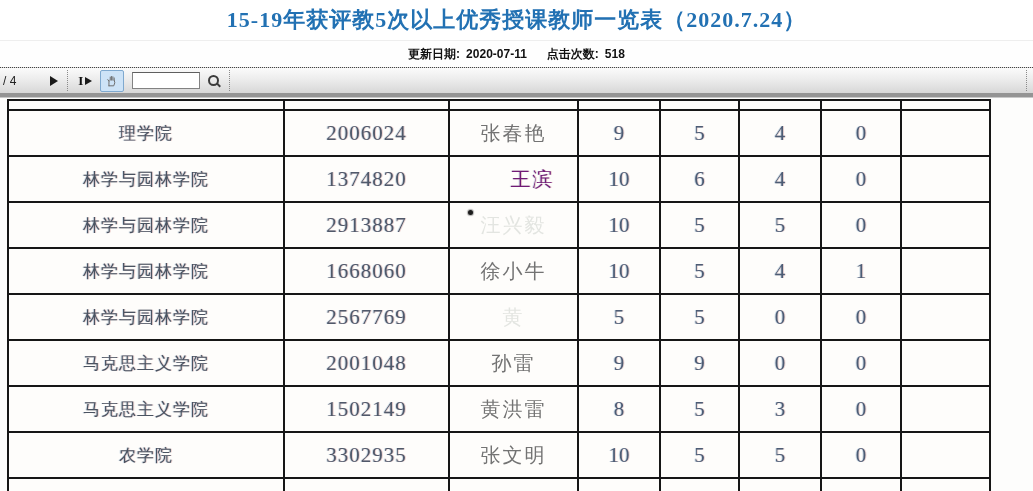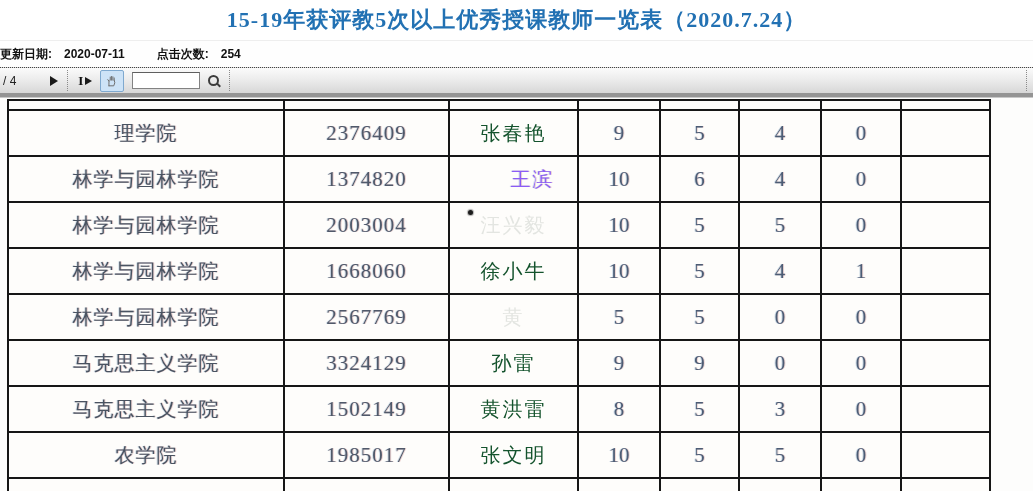--- a/index.html
+++ b/index.html
@@ -7,23 +7,23 @@
     width:1033px;height:491px;overflow:hidden;background:#ffffff;
     font-family:"Liberation Sans","DejaVu Sans",sans-serif;position:relative;
   }
   
   .title-bar{height:40px;display:flex;align-items:center;justify-content:center;background:#ffffff;}
   .page-title{
     font-family:"Liberation Serif","DejaVu Serif",serif;
     font-size:22px;font-weight:bold;color:#2271b3;letter-spacing:1px;
   }
   .meta-bar{
-    height:26px;display:flex;align-items:center;
+    height:26px;display:flex;align-items:center;justify-content:center;
     background:#fefefe;border-top:1px solid #eeeeee;
-    font-size:12px;font-weight:bold;color:#111;gap:12px;
+    font-size:12px;font-weight:bold;color:#111;gap:6px;
   }
   .meta-bar .gap{width:8px;}
   
   .toolbar{
     height:25px;border-top:1px dotted #444;
     background:linear-gradient(#fbfbfb,#e9e9e9 55%,#d7d7d7);
     display:flex;align-items:center;
   }
   .page-indicator{font-size:12px;color:#222;margin-left:3px;font-family:"Liberation Sans",sans-serif;}
   .tb-btn{display:flex;align-items:center;justify-content:center;height:20px;padding:0 4px;cursor:pointer;}
@@ -51,29 +51,29 @@
     border-collapse:collapse;table-layout:fixed;
     position:absolute;left:7px;top:1px;width:982px;
     font-family:"Liberation Serif","DejaVu Serif",serif;
   }
   .sheet td{
     border:2px solid #161616;text-align:center;vertical-align:middle;
     height:42px;overflow:hidden;white-space:nowrap;background:#fefdfb;
   }
   .sheet tr.sliver td{height:6px;}
   .sheet tr.partial td{height:26px;}
-  .cell-college{font-size:20px;color:#4a5361;letter-spacing:1px;
+  .cell-college{font-size:17px;color:#4a5361;letter-spacing:1px;
     text-shadow:1px 0 0 rgba(170,60,60,.22),-1px 0 0 rgba(60,120,170,.22);margin-left:24px;}
   .cell-id{font-size:21px;color:#50596a;letter-spacing:1px;
     text-shadow:1px 0 0 rgba(170,60,60,.22),-1px 0 0 rgba(60,120,170,.22);}
   .cell-num{font-size:21px;color:#4d5c74;
     text-shadow:1px 0 0 rgba(170,60,60,.2),-1px 0 0 rgba(60,120,170,.25);}
   .cell-name{font-size:20px;letter-spacing:2px;}
-  .n-clear{color:#8b5cf6;text-shadow:1px 0 0 rgba(170,60,60,.22),-1px 0 0 rgba(60,120,170,.22);padding-left:39px;}
-  .n-faded{color:#14532d;font-family:Liberation Mono, monospace;}
+  .n-clear{color:#701a75;text-shadow:1px 0 0 rgba(170,60,60,.22),-1px 0 0 rgba(60,120,170,.22);padding-left:39px;}
+  .n-faded{color:#737373;font-family:Liberation Mono, monospace;}
   .n-ghost{color:#e3e5e1;margin-left:24px;}
   .smudge{background-image:
     radial-gradient(ellipse 45px 6px at 30% 85%, rgba(195,95,95,.28), transparent 70%),
     radial-gradient(ellipse 55px 6px at 65% 95%, rgba(95,135,195,.22), transparent 70%);}
   .cursor-dot{
     position:absolute;left:468px;top:112px;width:5px;height:5px;border-radius:50%;
     background:#1c1c1c;box-shadow:0 0 1px 1px rgba(30,30,30,.35);
   }
 </style>
 </head>
@@ -81,21 +81,21 @@
 
 <div class="title-bar">
   <span class="page-title">15-19年获评教5次以上优秀授课教师一览表（2020.7.24）</span>
 </div>
 
 <div class="meta-bar">
   <span>更新日期:</span>
   <span>2020-07-11</span>
   <span class="gap"></span>
   <span>点击次数:</span>
-  <span>254</span>
+  <span>518</span>
 </div>
 
 <div class="toolbar">
   <span class="page-indicator">/ 4</span>
   <div class="tb-btn" style="margin-left:30px">
     <span class="tri-right"></span>
   </div>
   <div class="tb-sep"></div>
   <div class="tb-btn select-tool">
     <span>I</span>
@@ -134,21 +134,21 @@
           <td></td>
           <td></td>
       <td></td>
           <td></td>
           <td></td>
           <td></td>
     </tr>
 
     <tr>
       <td class="cell-college">理学院</td>
-      <td class="cell-id">2376409</td>
+      <td class="cell-id">2006024</td>
       <td class="cell-name n-faded">张春艳</td>
       <td class="cell-num">9</td>
       <td class="cell-num">5</td>
       <td class="cell-num">4</td>
       <td class="cell-num">0</td>
       <td class="cell-num"></td>
     </tr>
 
     <tr>
       <td class="cell-college">林学与园林学院</td>
@@ -156,21 +156,21 @@
       <td class="cell-name n-clear">王滨</td>
       <td class="cell-num">10</td>
       <td class="cell-num">6</td>
       <td class="cell-num">4</td>
       <td class="cell-num">0</td>
       <td class="cell-num"></td>
     </tr>
 
     <tr>
       <td class="cell-college">林学与园林学院</td>
-      <td class="cell-id">2003004</td>
+      <td class="cell-id">2913887</td>
       <td class="cell-name n-ghost">汪兴毅</td>
       <td class="cell-num">10</td>
       <td class="cell-num">5</td>
       <td class="cell-num">5</td>
       <td class="cell-num">0</td>
       <td class="cell-num"></td>
     </tr>
 
     <tr>
       <td class="cell-college">林学与园林学院</td>
@@ -189,21 +189,21 @@
       <td class="cell-name n-ghost">黄</td>
       <td class="cell-num">5</td>
       <td class="cell-num">5</td>
       <td class="cell-num">0</td>
       <td class="cell-num">0</td>
       <td class="cell-num"></td>
     </tr>
 
     <tr>
       <td class="cell-college">马克思主义学院</td>
-      <td class="cell-id">3324129</td>
+      <td class="cell-id">2001048</td>
       <td class="cell-name n-faded">孙雷</td>
       <td class="cell-num">9</td>
       <td class="cell-num">9</td>
       <td class="cell-num">0</td>
       <td class="cell-num">0</td>
       <td class="cell-num"></td>
     </tr>
 
     <tr>
       <td class="cell-college">马克思主义学院</td>
@@ -211,21 +211,21 @@
       <td class="cell-name n-faded">黄洪雷</td>
       <td class="cell-num">8</td>
       <td class="cell-num">5</td>
       <td class="cell-num">3</td>
       <td class="cell-num">0</td>
       <td class="cell-num"></td>
     </tr>
 
     <tr>
       <td class="cell-college">农学院</td>
-      <td class="cell-id">1985017</td>
+      <td class="cell-id">3302935</td>
       <td class="cell-name n-faded">张文明</td>
       <td class="cell-num">10</td>
       <td class="cell-num">5</td>
       <td class="cell-num">5</td>
       <td class="cell-num">0</td>
       <td class="cell-num"></td>
     </tr>
 
     <tr class="partial">
       <td class="smudge"></td>

